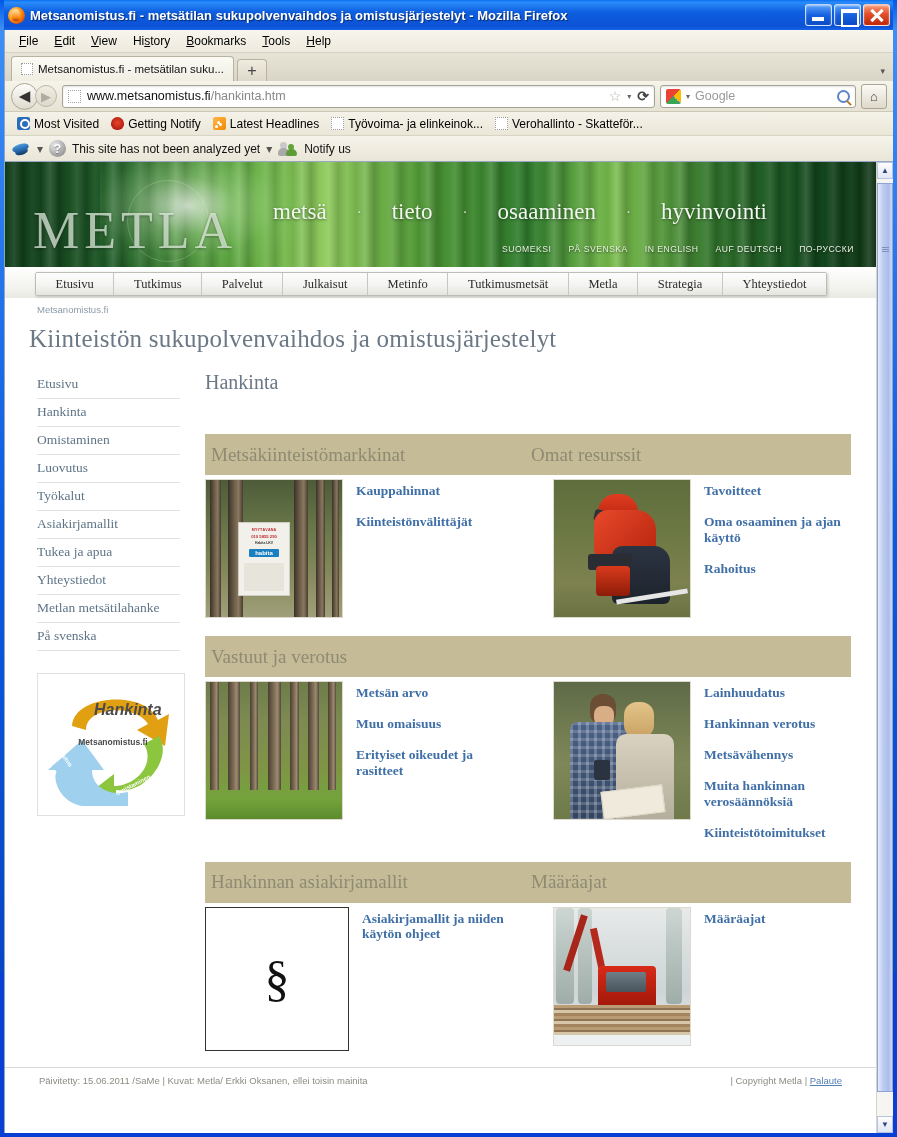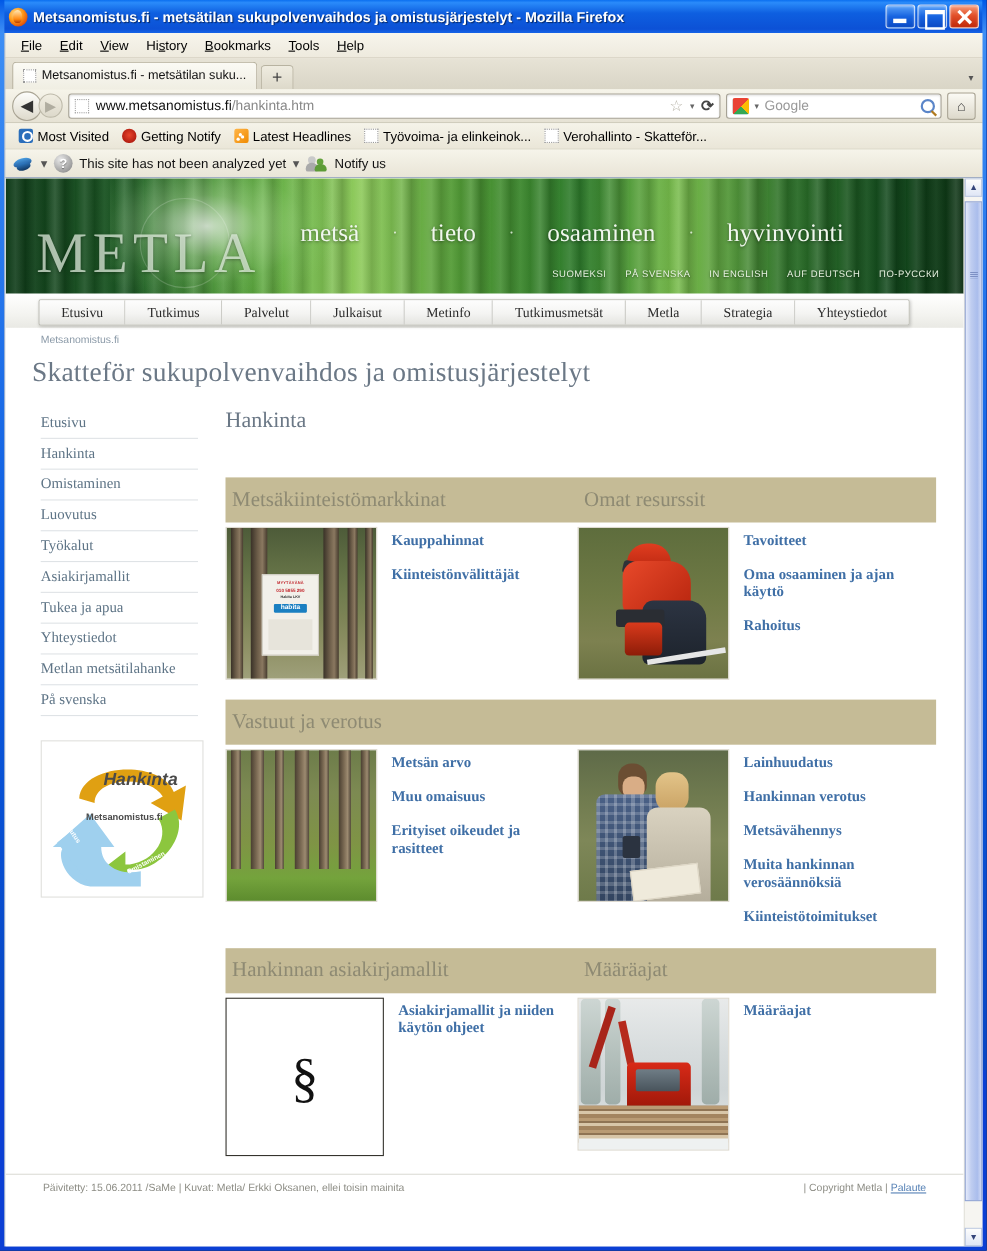--- a/index.html
+++ b/index.html
@@ -390,21 +390,21 @@
   }
   .band-title {
     font-family: "Liberation Serif", serif;
     font-size: 19px; color: #8e8a73; font-weight: normal;
     padding-left: 6px;
   }
   .band-title.left  { width: 320px; flex: 0 0 320px; }
   .band-title.right { flex: 1 1 auto; }
   .section-row { display: flex; padding-top: 4px; }
   .panel { width: 320px; flex: 0 0 320px; display: flex; gap: 13px; }
-  .panel.right { flex: 1 1 auto; width: auto; }
+  .panel.right { flex: 1 1 auto; width: auto; margin-left: 28px; }
   .thumb {
     width: 138px; height: 139px; flex: 0 0 138px;
     position: relative; overflow: hidden;
     border: 1px solid #ddd9cf;
   }
   .thumb.paragraph {
     background: #fff; border: 1px solid #35332d;
     width: 144px; height: 144px; flex: 0 0 144px;
     display: flex; align-items: center; justify-content: center;
   }
@@ -708,21 +708,21 @@
             <div class="navtab">Metinfo</div>
             <div class="navtab">Tutkimusmetsät</div>
             <div class="navtab">Metla</div>
             <div class="navtab">Strategia</div>
             <div class="navtab">Yhteystiedot</div>
           </div>
         </div>
 
         <div class="pagebody">
           <div class="breadcrumb">Metsanomistus.fi</div>
-          <div class="page-title">Skatteför sukupolvenvaihdos ja omistusjärjestelyt</div>
+          <div class="page-title">Kiinteistön sukupolvenvaihdos ja omistusjärjestelyt</div>
 
           <div class="two-col">
 
             <div class="sidebar">
               <div class="side-link">Etusivu</div>
               <div class="side-link">Hankinta</div>
               <div class="side-link">Omistaminen</div>
               <div class="side-link">Luovutus</div>
               <div class="side-link">Työkalut</div>
               <div class="side-link">Asiakirjamallit</div>

